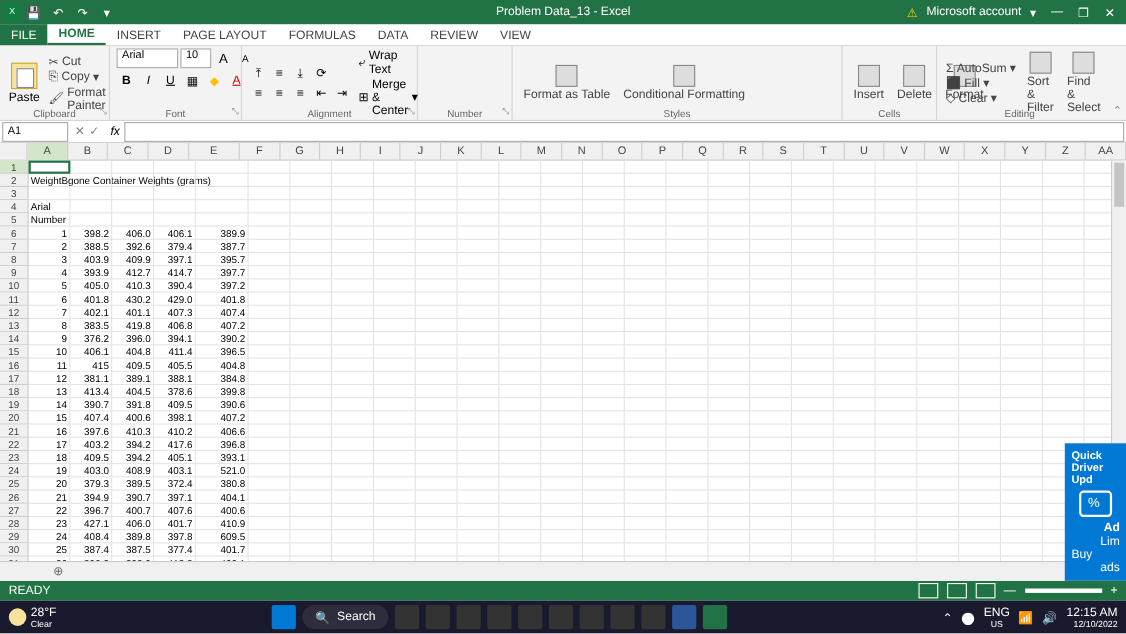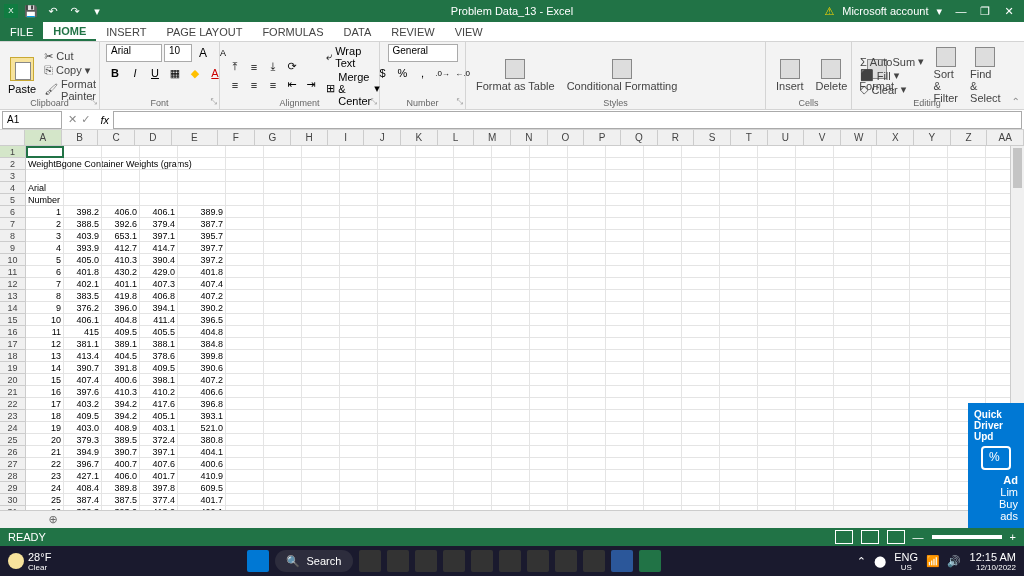--- a/index.html
+++ b/index.html
@@ -209,30 +209,20 @@
             <span>Merge &amp; Center</span>
             <span>▾</span>
           </div>
       </div>
     </div>
     <div class="rg-label">Alignment</div>
     <div class="rg-corner">⤡</div>
   </div>
 
   <div class="ribbon-group" style="width:86px">
-    <div class="rg-content" style="flex-direction:column;gap:2px">
-      <div class="num-select">General</div>
-      <div class="font-row" style="font-size:10px">
-        <span class="font-btn">$</span>
-        <span class="font-btn">%</span>
-        <span class="font-btn">,</span>
-        <span class="font-btn" style="font-size:8px">.0→</span>
-        <span class="font-btn" style="font-size:8px">←.0</span>
-      </div>
-    </div>
     <div class="rg-label">Number</div>
     <div class="rg-corner">⤡</div>
   </div>
 
   <div class="ribbon-group" style="width:300px">
     <div class="rg-content">
       <div class="big-btn">
           <div class="big-icon"></div>
           <span>Format as Table</span>
         </div>
@@ -563,21 +553,21 @@
           <div class="cell" style="width: 38px;"></div>
           <div class="cell" style="width: 38px;"></div>
           <div class="cell" style="width: 38px;"></div>
           <div class="cell" style="width: 38px;"></div>
           <div class="cell" style="width: 38px;"></div>
           <div class="cell" style="width: 38px;"></div>
         </div>
         <div class="cell-row">
           <div class="cell r" style="width: 38px;">3</div>
           <div class="cell r" style="width: 38px;">403.9</div>
-          <div class="cell r" style="width: 38px;">653.1</div>
+          <div class="cell r" style="width: 38px;">409.9</div>
           <div class="cell r" style="width: 38px;">397.1</div>
           <div class="cell r" style="width: 48px;">395.7</div>
           <div class="cell" style="width: 38px;"></div>
           <div class="cell" style="width: 38px;"></div>
           <div class="cell" style="width: 38px;"></div>
           <div class="cell" style="width: 38px;"></div>
           <div class="cell" style="width: 38px;"></div>
           <div class="cell" style="width: 38px;"></div>
           <div class="cell" style="width: 38px;"></div>
           <div class="cell" style="width: 38px;"></div>
@@ -1305,15 +1295,15 @@
       <div style="font-size:8px">12/10/2022</div>
     </div>
   </div>
 </div>
 
 <div class="popup">
   <div class="popup-title">Quick Driver Upd</div>
   <div class="cart-icon"></div>
   <div style="text-align:right;font-weight:bold">Ad</div>
   <div style="text-align:right">Lim</div>
-  <div style="text-align:right">Buy</div>
+  <div style="">Buy</div>
   <div style="text-align:right">ads</div>
 </div>
 
 </body></html>

